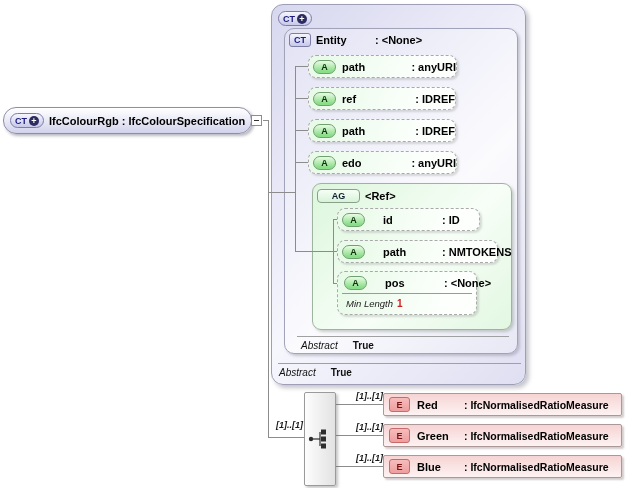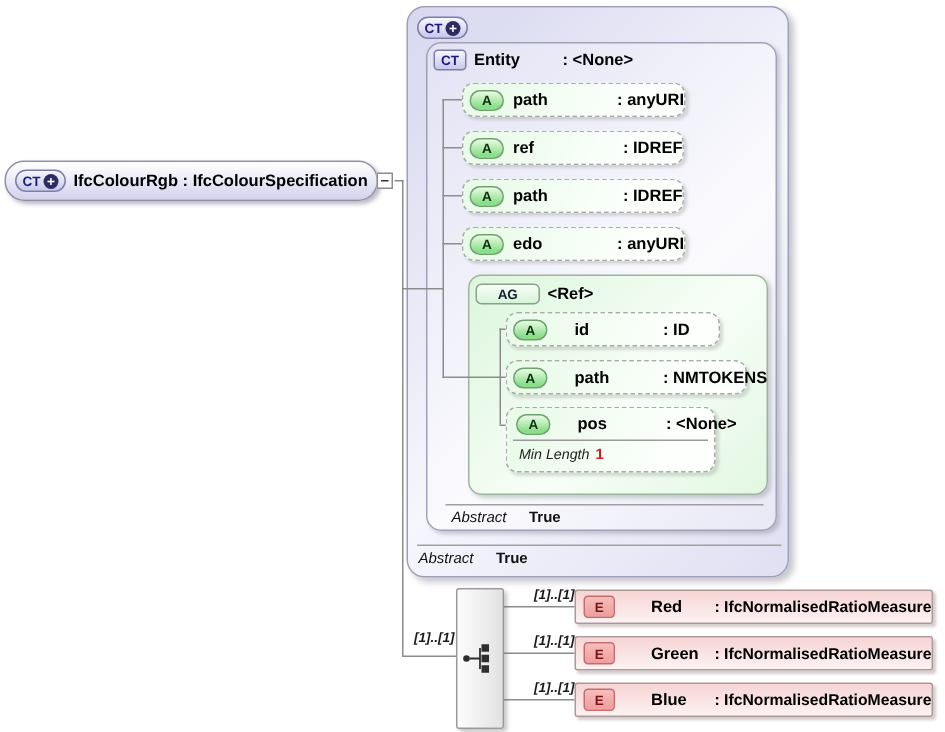--- a/index.html
+++ b/index.html
@@ -123,21 +123,21 @@
   }
 
   
   .elem-box {
     position: absolute; left: 383px; width: 239px; height: 23px;
     border: 1px solid #ad9898; border-radius: 2px;
     background: linear-gradient(180deg, #f6d4d4 0%, #fdf2f2 100%);
     box-shadow: 2px 2px 2px rgba(130,110,110,0.35);
     display: flex; align-items: center; padding-left: 5px;
   }
-  .elem-box .name { margin-left: 24px; width: 47px; font-weight: bold; font-size: 11px; }
+  .elem-box .name { margin-left: 7px; width: 47px; font-weight: bold; font-size: 11px; }
   .elem-box .type { font-weight: bold; font-size: 10.5px; white-space: pre; }
 
   
   .card-label {
     position: absolute; font-size: 9px; font-weight: bold; font-style: italic;
     color: #1a1a1a; width: 36px; text-align: right; white-space: nowrap;
   }
 
   
   .w-entity-name { width: 54px; }

